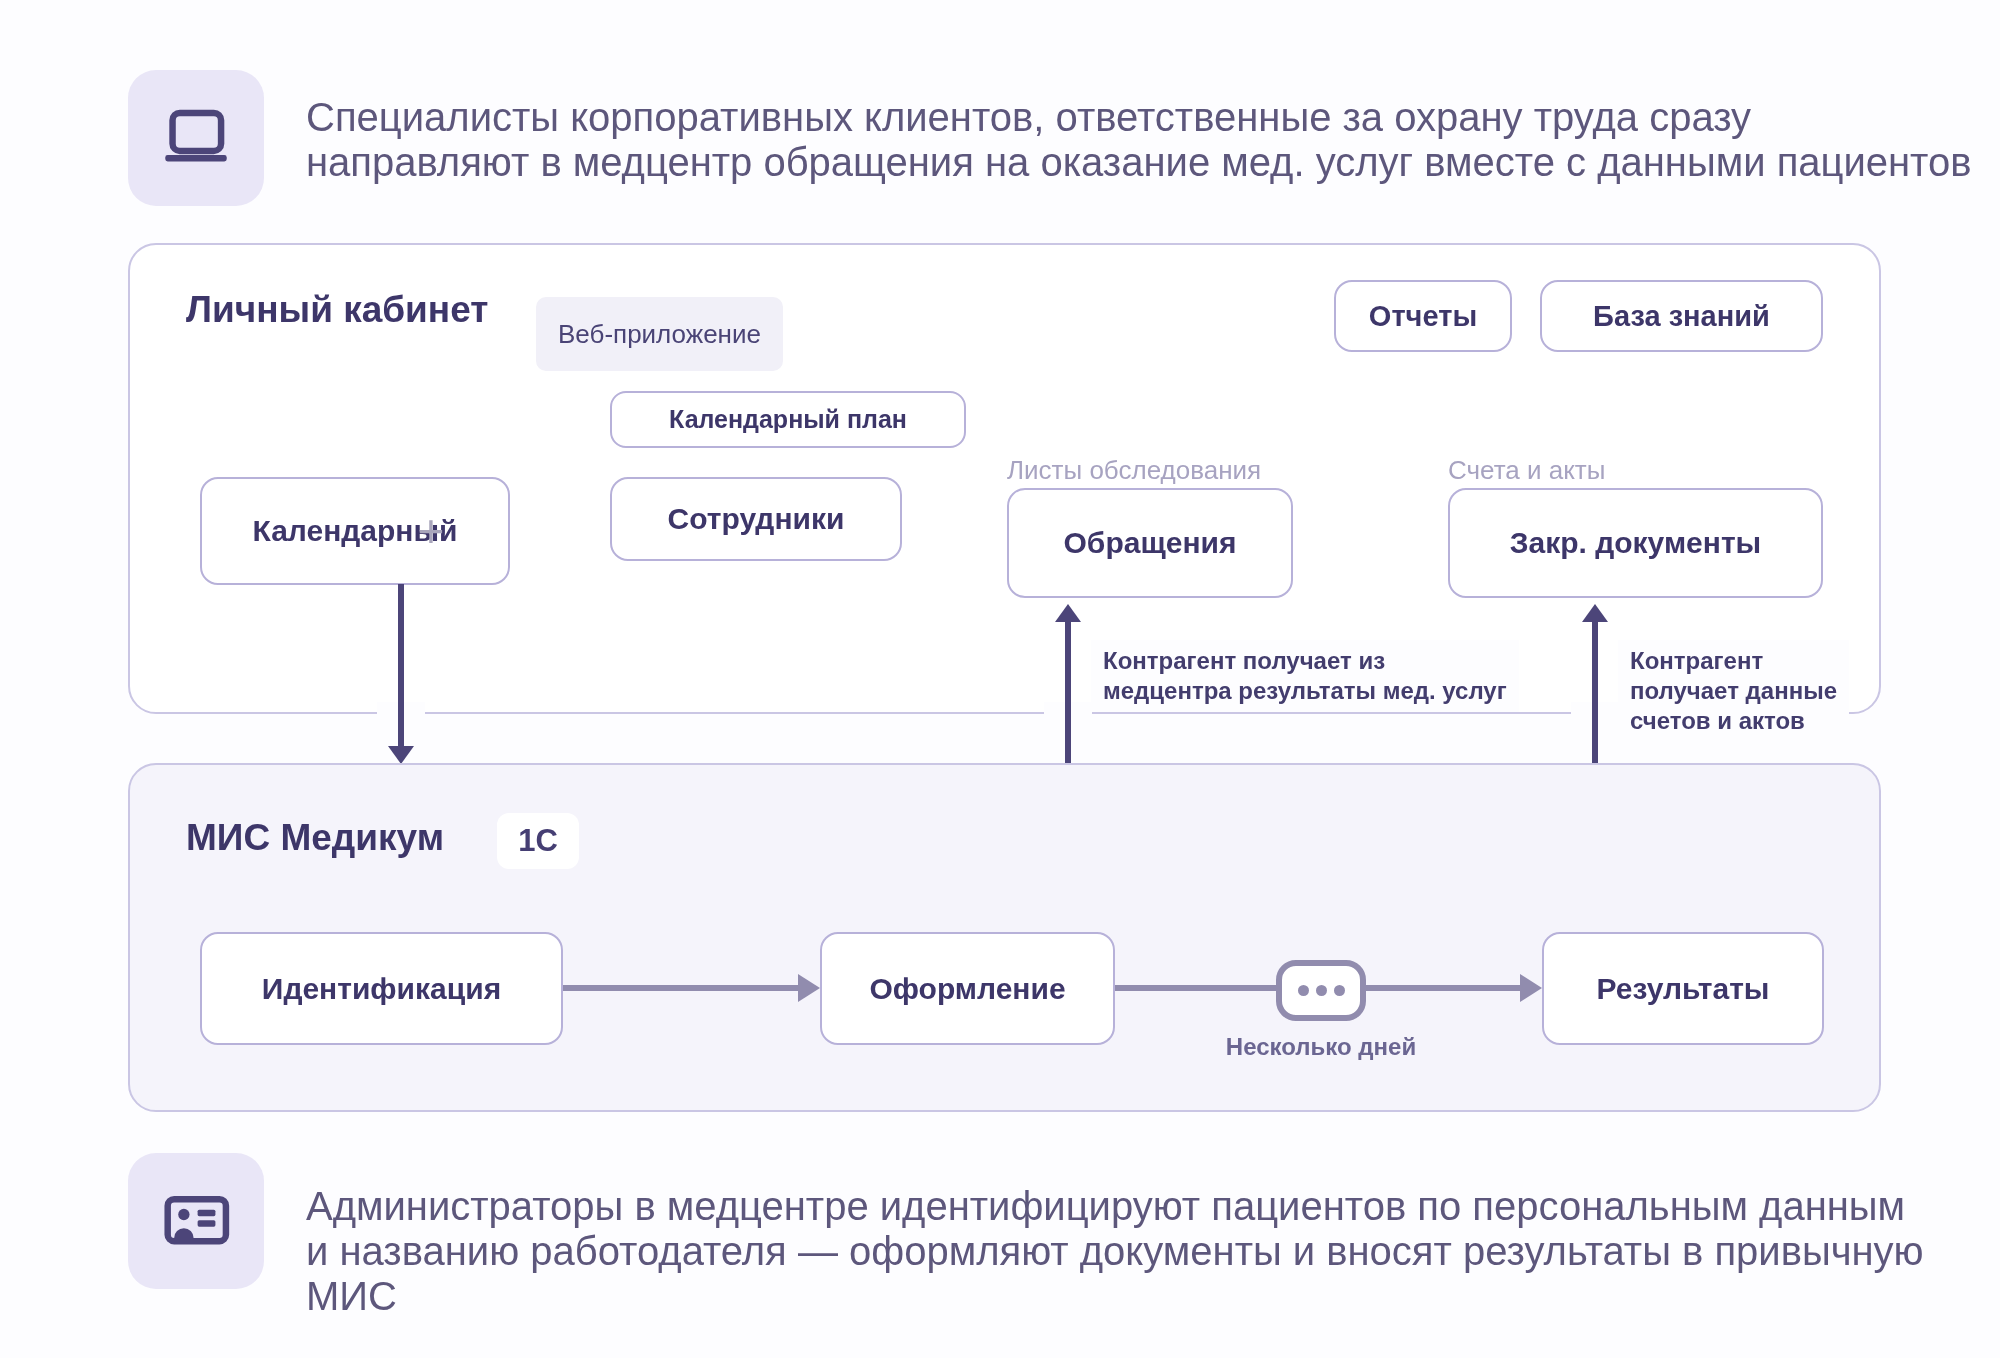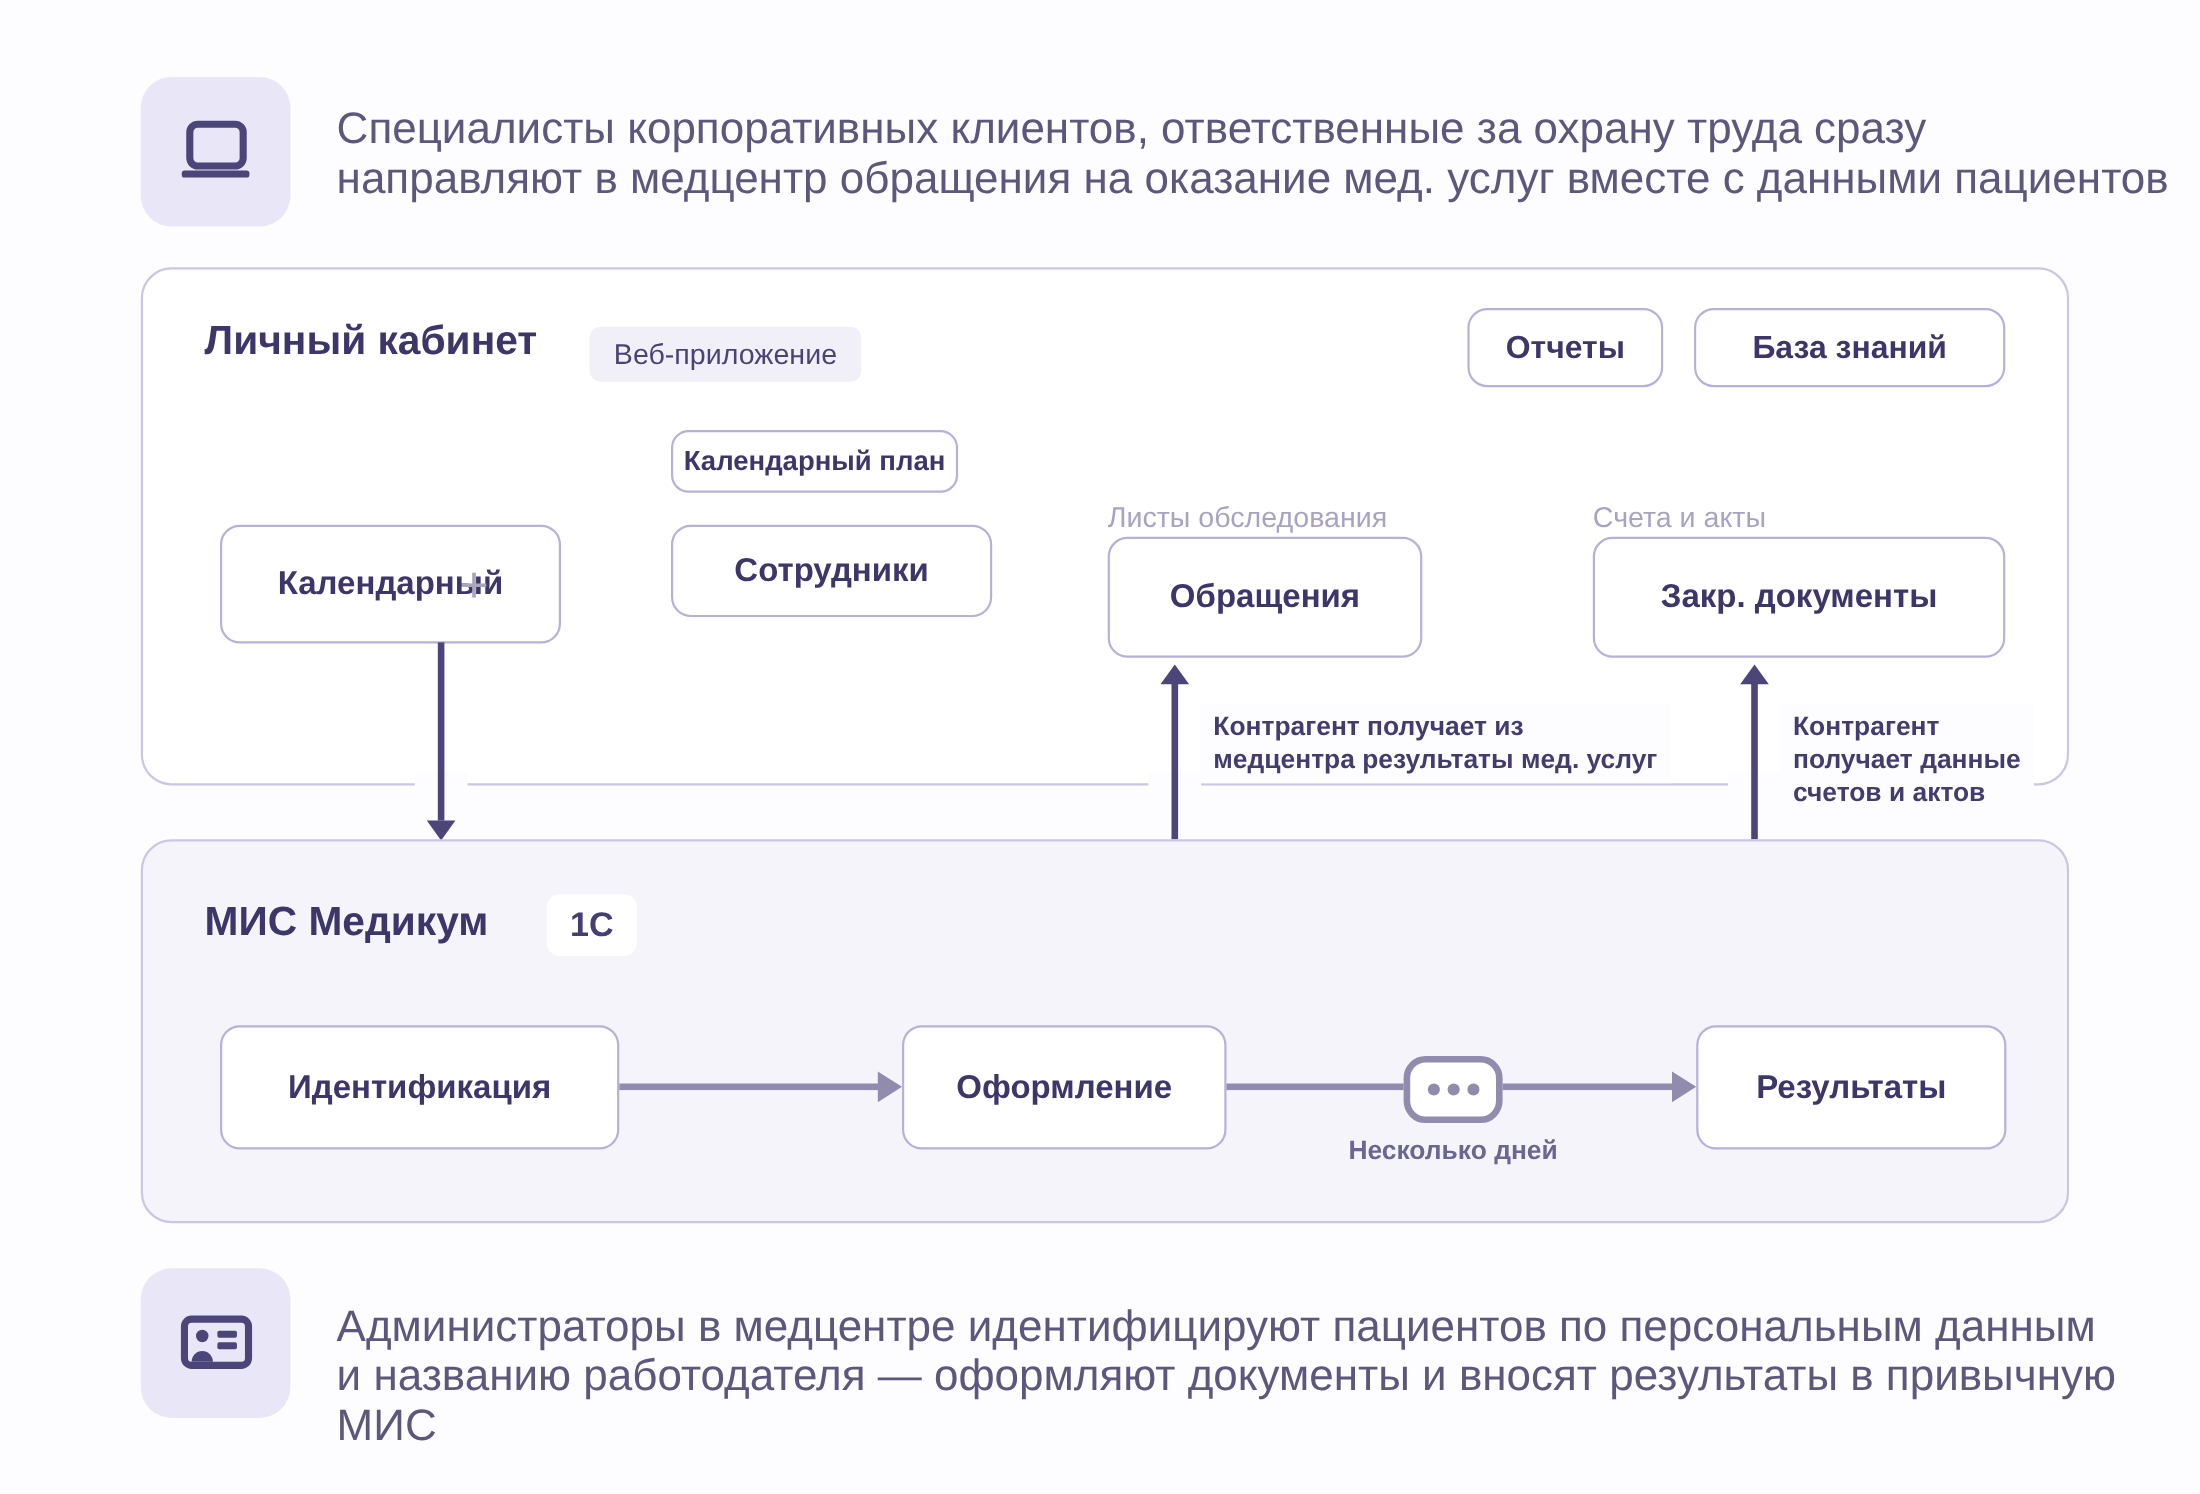--- a/index.html
+++ b/index.html
@@ -30,34 +30,34 @@
   .note-text{position:absolute;left:306px;font-size:40px;line-height:45px;font-weight:400;color:var(--para);}
   .note-top{top:95px;}
   .note-bottom{top:1184px;}
   
   .panel{position:absolute;left:128px;width:1753px;border:2px solid var(--panel-border);border-radius:28px;box-sizing:border-box;}
   .panel1{top:243px;height:471px;background:#ffffff;}
   .panel2{top:763px;height:349px;background:var(--panel2-bg);}
   .panel-title{position:absolute;font-size:37px;font-weight:700;color:var(--ink);white-space:nowrap;}
   .p1-title{left:56px;top:44px;}
   .p2-title{left:56px;top:52px;}
-  .chip{position:absolute;left:406px;top:52px;height:42px;padding:4px 22px;border-radius:10px;
+  .chip{position:absolute;left:406px;top:52px;height:42px;padding:16px 22px;border-radius:10px;
         background:var(--chip-bg);display:flex;align-items:center;font-size:26px;font-weight:500;color:#4a4476;}
   .badge-1c{position:absolute;left:367px;top:48px;width:82px;height:56px;border-radius:12px;background:#ffffff;
         display:flex;align-items:center;justify-content:center;font-size:31px;font-weight:600;color:#453e73;}
   .btn{position:absolute;top:35px;height:72px;border:2px solid var(--node-border);border-radius:18px;background:#fff;
        display:flex;align-items:center;justify-content:center;font-size:29px;font-weight:700;color:var(--ink);
        box-sizing:border-box;cursor:pointer;}
   .btn-reports{left:1204px;width:178px;}
   .btn-kb{left:1410px;width:283px;}
   
   .node{position:absolute;background:#fff;border:2px solid var(--node-border);border-radius:18px;
         display:flex;align-items:center;justify-content:center;font-size:30px;font-weight:700;color:var(--ink);
         box-sizing:border-box;white-space:nowrap;}
-  .node-cal{left:480px;top:146px;width:261px;height:57px;font-size:25px;font-weight:600;border-radius:16px;}
+  .node-cal{left:480px;top:146px;width:356px;height:57px;font-size:25px;font-weight:600;border-radius:16px;}
   .node-nap{left:70px;top:232px;width:310px;height:108px;}
   .node-sotr{left:480px;top:232px;width:292px;height:84px;}
   .node-obr{left:877px;top:243px;width:286px;height:110px;}
   .node-zakr{left:1318px;top:243px;width:375px;height:110px;}
   .plus{position:absolute;left:277px;top:256px;width:48px;height:60px;display:flex;align-items:center;justify-content:center;
         font-size:46px;font-weight:500;color:#a9a6bb;}
   .mini-label{position:absolute;font-size:26px;font-weight:400;color:var(--muted);white-space:nowrap;}
   .lbl-lists{left:877px;top:210px;}
   .lbl-acts{left:1318px;top:210px;}
   

